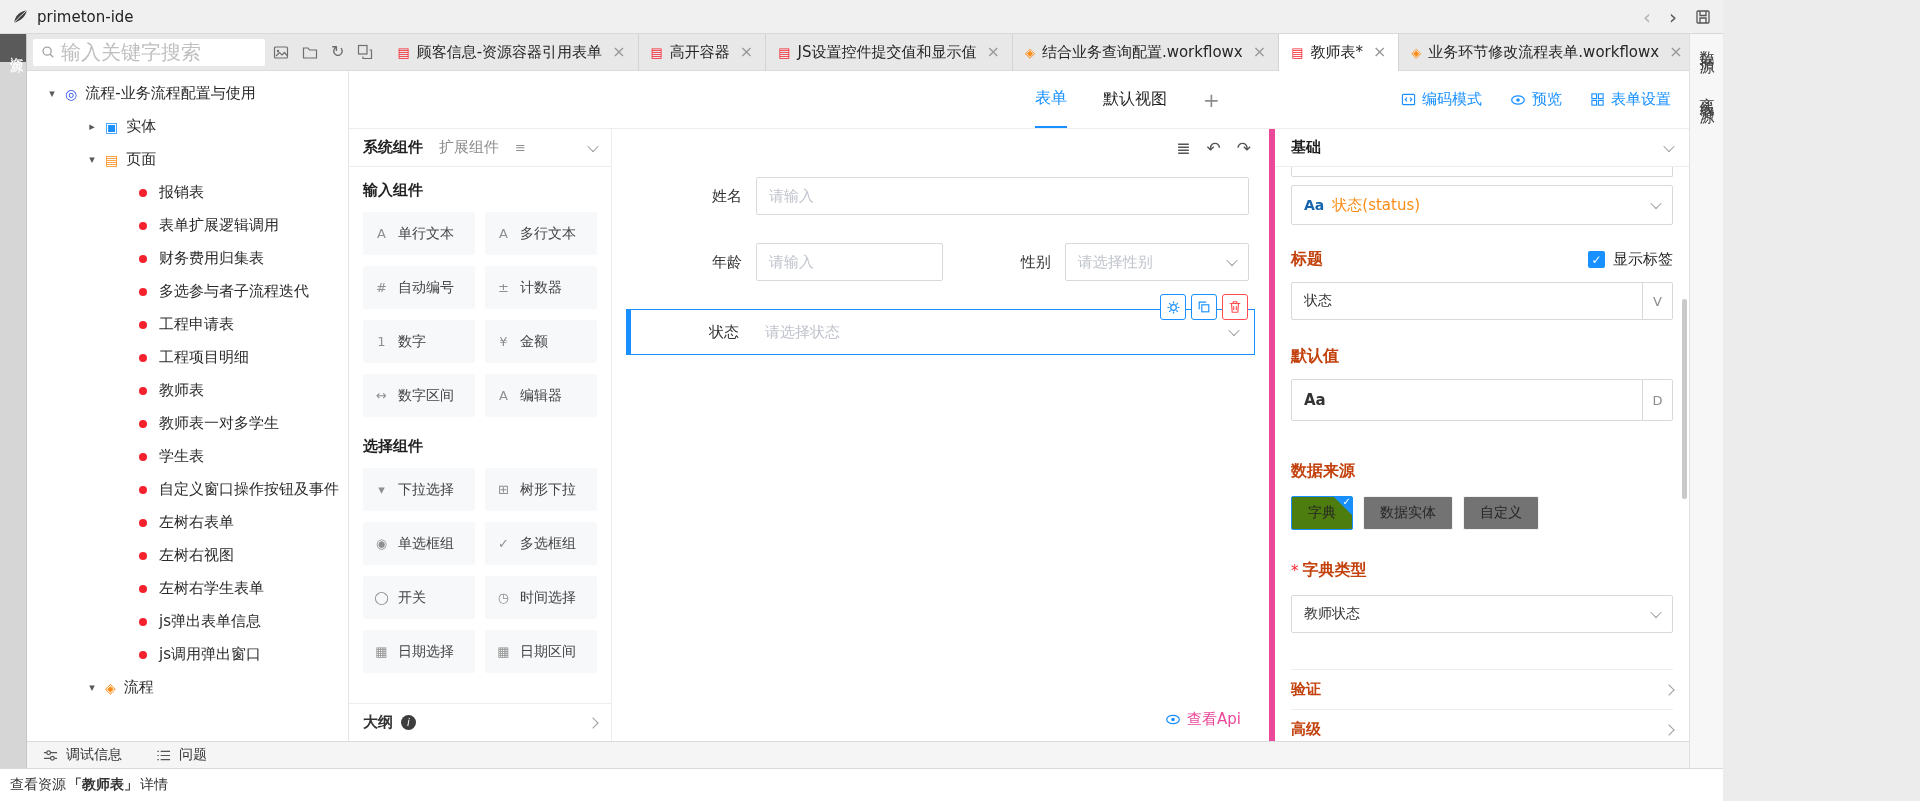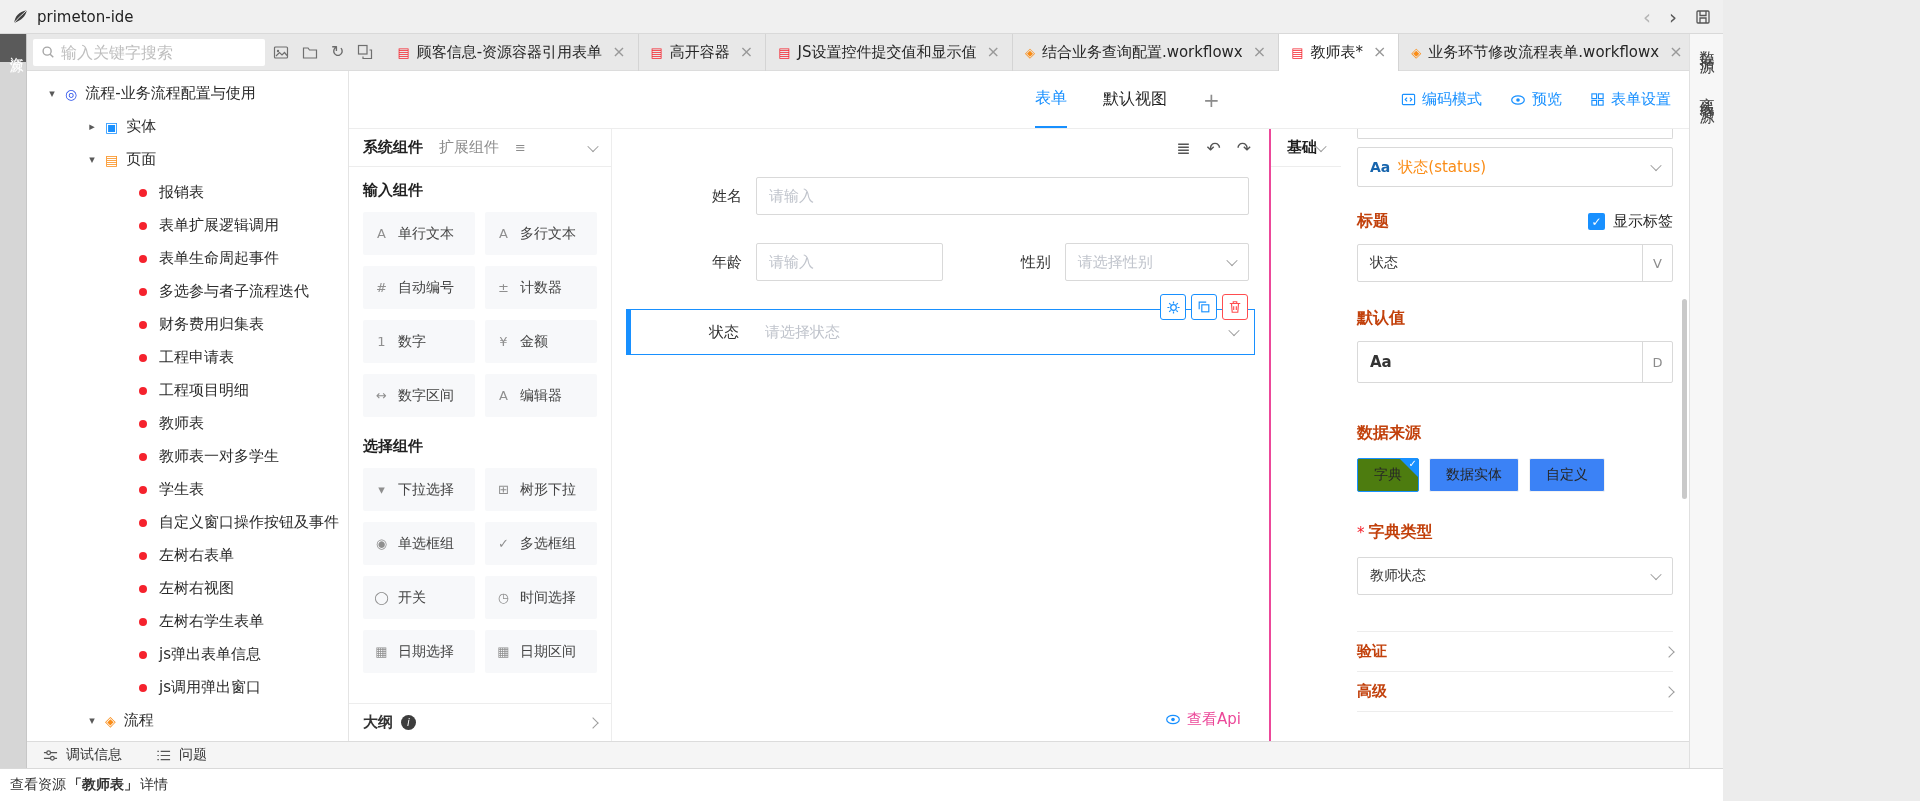--- a/index.html
+++ b/index.html
@@ -28,21 +28,21 @@
   .vtext { writing-mode:vertical-rl; text-orientation:upright; letter-spacing:4px;
     font-size:15px; color:#404040; }
 
   .center { flex:1; display:flex; flex-direction:column; min-width:0; }
 
   
   .tabbar { height:37px; background:#e8e8e8; border-bottom:1px solid #dcdcdc;
     display:flex; align-items:center; flex:none; }
   .search-wrap { width:232px; height:27px; background:#fff; margin:0 8px 0 6px;
     display:flex; align-items:center; padding:0 8px; border-radius:2px; flex:none; }
-  .search-wrap input { border:none; outline:none; flex:1; font-size:16px; margin-left:6px;
+  .search-wrap input { border:none; outline:none; flex:1; font-size:20px; margin-left:6px;
     font-family:inherit; color:#333; background:transparent; min-width:0; }
   .search-wrap input::placeholder { color:#bfbfbf; }
   .tb-icons { display:flex; align-items:center; gap:13px; margin-right:12px; color:#6b6b6b; flex:none; }
   .glyph16 { font-size:16px; line-height:1; }
   .file-tabs { display:flex; align-items:stretch; height:37px; min-width:0; overflow:hidden; }
   .ftab { display:flex; align-items:center; gap:7px; padding:0 12px;
     border-right:1px solid #d4d4d4; font-size:15px; color:#262626; white-space:nowrap; }
   .ftab.active { background:#fff; }
   .ficon { font-size:13px; color:#f5222d; line-height:1; }
   .ficon.wf { color:#fa8c16; }
@@ -117,21 +117,21 @@
   .sel-field { flex:1; display:flex; align-items:center; height:38px; padding:0 16px 0 12px; }
   .sel-field .chev { margin-left:auto; }
   .sel-actions { position:absolute; top:-16px; right:6px; display:flex; gap:5px; }
   .act-btn { width:26px; height:26px; background:#fff; border:1px solid #1890ff; border-radius:3px;
     display:flex; align-items:center; justify-content:center; cursor:pointer; }
   .act-btn.danger { border-color:#ff4d4f; }
   .view-api { position:absolute; bottom:12px; right:28px; display:flex; align-items:center;
     gap:6px; color:#ec4899; font-size:15px; }
 
   
-  .props { width:420px; border-left:2px solid #ec4899; display:flex; flex-direction:row;
+  .props { width:420px; border-left:6px solid #ec4899; display:flex; flex-direction:column;
     flex:none; position:relative; background:#fff; }
   .props-header { height:38px; border-bottom:1px solid #ededed; display:flex; align-items:center;
     justify-content:space-between; padding:0 16px; flex:none; }
   .props-title { font-weight:bold; font-size:15px; color:#1f1f1f; }
   .props-body { flex:1; padding:0 16px; overflow:hidden; }
   .clipped-box { height:10px; border:1px solid #d9d9d9; border-top:none;
     border-radius:0 0 2px 2px; margin-bottom:8px; }
   .chip { height:40px; border:1px solid #d9d9d9; border-radius:2px; display:flex;
     align-items:center; padding:0 12px; gap:8px; }
   .chip-prefix { color:#1765ad; font-weight:bold; font-size:14px; }
@@ -145,21 +145,21 @@
   .input-line { margin-top:12px; height:38px; border:1px solid #d9d9d9; border-radius:2px;
     display:flex; align-items:stretch; }
   .input-line.tall { height:42px; }
   .input-val { flex:1; display:flex; align-items:center; padding:0 12px; font-size:14px; color:#333; }
   .input-val.bold { font-weight:bold; font-size:15px; }
   .input-addon { width:30px; border-left:1px solid #d9d9d9; display:flex; align-items:center;
     justify-content:center; color:#8c8c8c; font-size:13px; }
   .mt26 { margin-top:26px; } .mt40 { margin-top:40px; } .mt30 { margin-top:30px; }
   .ds-btns { display:flex; gap:10px; margin-top:14px; }
   .ds-btn { height:34px; padding:0 16px; display:flex; align-items:center; font-size:14px;
-    background:#3b82f6; border:1px solid #f2f2f2; border-radius:2px; color:#262626; cursor:pointer; }
+    background:#737373; border:1px solid #f2f2f2; border-radius:2px; color:#262626; cursor:pointer; }
   .ds-btn.active { background:#4d7c0f; border-color:#1890ff; position:relative; overflow:hidden; }
   .corner { position:absolute; top:0; right:0; width:0; height:0; border-style:solid;
     border-width:0 18px 18px 0; border-color:transparent #1890ff transparent transparent; }
   .corner-check { position:absolute; top:-1px; right:1px; color:#fff; font-size:10px; }
   .req { color:#f5222d; margin-right:4px; }
   .prop-select { margin-top:14px; height:38px; border:1px solid #d9d9d9; border-radius:2px;
     display:flex; align-items:center; padding:0 12px; font-size:14px; color:#333; }
   .prop-select .chev { margin-left:auto; }
   .prop-sections { margin-top:36px; }
   .psec { height:40px; display:flex; align-items:center; justify-content:space-between;
@@ -302,29 +302,25 @@
           <div class="tree-row leaf">
               <span class="dot"></span>
               <span>报销表</span>
             </div>
           <div class="tree-row leaf">
               <span class="dot"></span>
               <span>表单扩展逻辑调用</span>
             </div>
           <div class="tree-row leaf">
               <span class="dot"></span>
-              <span>表单生命周起事件</span>
+              <span>财务费用归集表</span>
             </div>
           <div class="tree-row leaf">
               <span class="dot"></span>
               <span>多选参与者子流程迭代</span>
-            </div>
-          <div class="tree-row leaf">
-              <span class="dot"></span>
-              <span>财务费用归集表</span>
             </div>
           <div class="tree-row leaf">
               <span class="dot"></span>
               <span>工程申请表</span>
             </div>
           <div class="tree-row leaf">
               <span class="dot"></span>
               <span>工程项目明细</span>
             </div>
           <div class="tree-row leaf">

